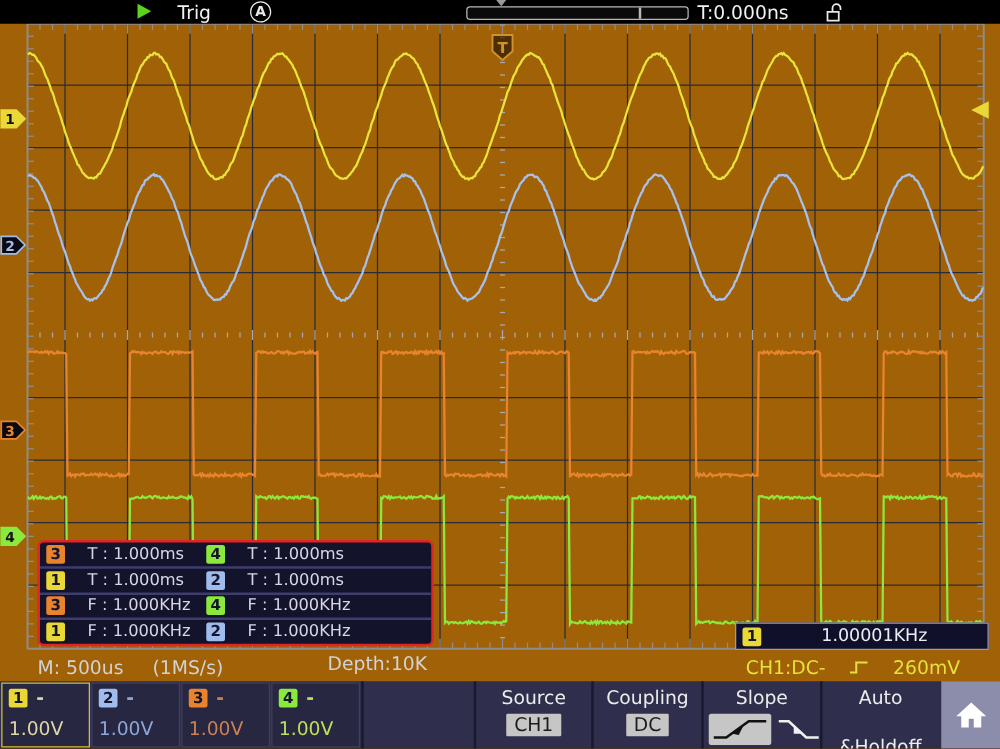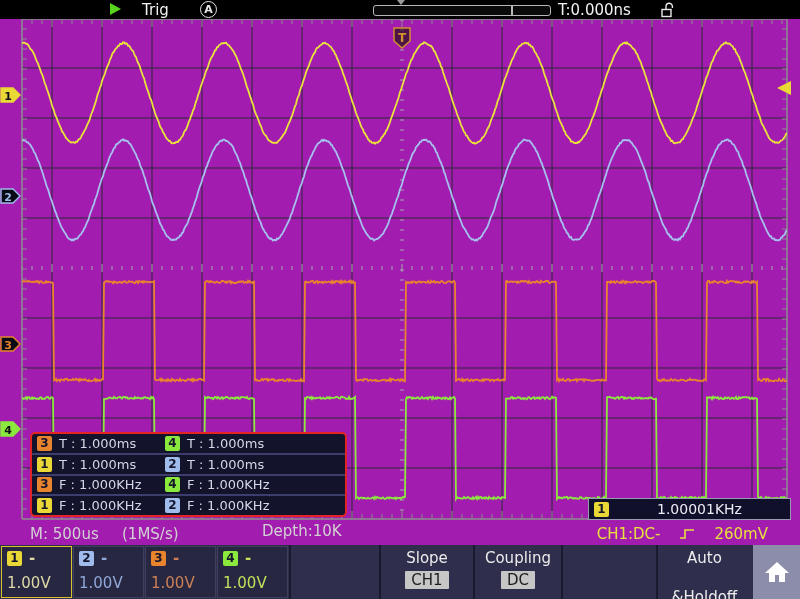--- a/index.html
+++ b/index.html
@@ -1,16 +1,16 @@
 <!DOCTYPE html>
 <html><head>
 <meta charset="utf-8">
 <style>
   html,body{margin:0;padding:0;background:#000;}
-  #screen{position:relative;width:800px;height:599px;background:#a21caf;overflow:hidden;
+  #screen{position:relative;width:800px;height:599px;background:#a16207;overflow:hidden;
           font-family:"DejaVu Sans","Liberation Sans",sans-serif;}
   
   #topbar{position:absolute;left:0;top:0;width:800px;height:19px;background:#000;z-index:5;}
   #play-tri{position:absolute;left:110px;top:3px;width:0;height:0;
             border-left:11px solid #58d41e;border-top:6px solid transparent;border-bottom:6px solid transparent;}
   #trig-label{position:absolute;left:142px;top:1px;font-size:15px;color:#f2f2f2;}
   #auto-circ{position:absolute;left:200px;top:1px;width:15px;height:15px;border:1.5px solid #e8e8e8;
              border-radius:50%;color:#e8e8e8;font-size:11px;line-height:15px;text-align:center;font-weight:bold;}
   #recbar{position:absolute;left:373px;top:5px;width:176px;height:9px;border:1.5px solid #b8b8b8;border-radius:3px;background:#0a0a0a;}
   #recbar-divider{position:absolute;left:137px;top:0;width:1.5px;height:9px;background:#b8b8b8;}
@@ -27,21 +27,21 @@
   .mrow:last-child{border-bottom:none;}
   .mcell{display:flex;align-items:center;height:100%;}
   .mcell.left{width:128px;}
   .mcell .badge{margin-left:5px;}
   .badge{display:inline-block;width:15px;height:15px;border-radius:2px;font-size:12px;font-weight:bold;
          line-height:15px;text-align:center;flex:none;}
   .c1{background:#e9d836;color:#15152c;}
   .c2{background:#9fbcec;color:#15152c;}
   .c3{background:#e8832e;color:#15152c;}
   .c4{background:#8be93e;color:#15152c;}
-  .mtext{margin-left:7px;font-size:13px;color:#d6d6e6;white-space:pre;}
+  .mtext{margin-left:18px;font-size:13px;color:#d6d6e6;white-space:pre;}
   
   #freqbox{position:absolute;left:588px;top:498px;width:201px;height:20px;background:#10102a;
            border:1.5px solid #9a9ab2;z-index:3;display:flex;align-items:center;}
   #freqbox .badge{margin-left:5px;}
   #freq-value{flex:1;text-align:center;font-size:14px;color:#ecectc;color:#ececf6;}
   
   #statusbar{position:absolute;left:0;top:521px;width:800px;height:24px;z-index:4;color:#d2d2d2;font-size:15px;}
   #sb-timebase{position:absolute;left:30px;top:4px;}
   #sb-rate{position:absolute;left:122px;top:4px;}
   #sb-depth{position:absolute;left:262px;top:1px;}
@@ -595,29 +595,42 @@
     </div>
     <div class="chbox" style="left:217px;">
       <span class="badge c4">4</span>
       <span class="coupling t4">-</span>
       <span class="scale t4">1.00V</span>
     </div>
 
     <div class="mdiv" style="left:289px;"></div>
     <div class="mdiv" style="left:379px;"></div>
     <div class="msec" style="left:381px;width:92px;">
-      <div class="mlabel">Slope</div>
+      <div class="mlabel">Source</div>
       <span class="mchip">CH1</span>
     </div>
     <div class="mdiv" style="left:473px;"></div>
     <div class="msec" style="left:475px;width:86px;">
       <div class="mlabel">Coupling</div>
       <span class="mchip">DC</span>
     </div>
     <div class="mdiv" style="left:561px;"></div>
+    <div class="msec" style="left:563px;width:93px;">
+      <div class="mlabel">Slope</div>
+      <div id="slope-icons">
+        <svg id="slope-rise" width="50" height="25" viewBox="0 0 50 25">
+          <path d="M4 19 H14 L32 6 H46" fill="none" stroke="#111" stroke-width="2"></path>
+          <path d="M19 16 L28 9 L24 17 Z" fill="#111"></path>
+        </svg>
+        <svg id="slope-fall" width="36" height="25" viewBox="0 0 36 25">
+          <path d="M2 6 H10 L24 19 H34" fill="none" stroke="#f0f0f0" stroke-width="2"></path>
+          <path d="M14 9 L22 16 L14 16 Z" fill="#f0f0f0"></path>
+        </svg>
+      </div>
+    </div>
     <div class="mdiv" style="left:656px;"></div>
     <div class="msec" style="left:658px;width:93px;">
       <div class="mlabel">Auto</div>
       <div class="mlabel" style="margin-top:21px;">&amp;Holdoff</div>
     </div>
     <div id="home-btn">
       <svg width="26" height="24" viewBox="0 0 26 24">
         <path d="M13 2 L25 13 H21 V22 H15 V15 H11 V22 H5 V13 H1 Z" fill="#fff"></path>
       </svg>
     </div>

